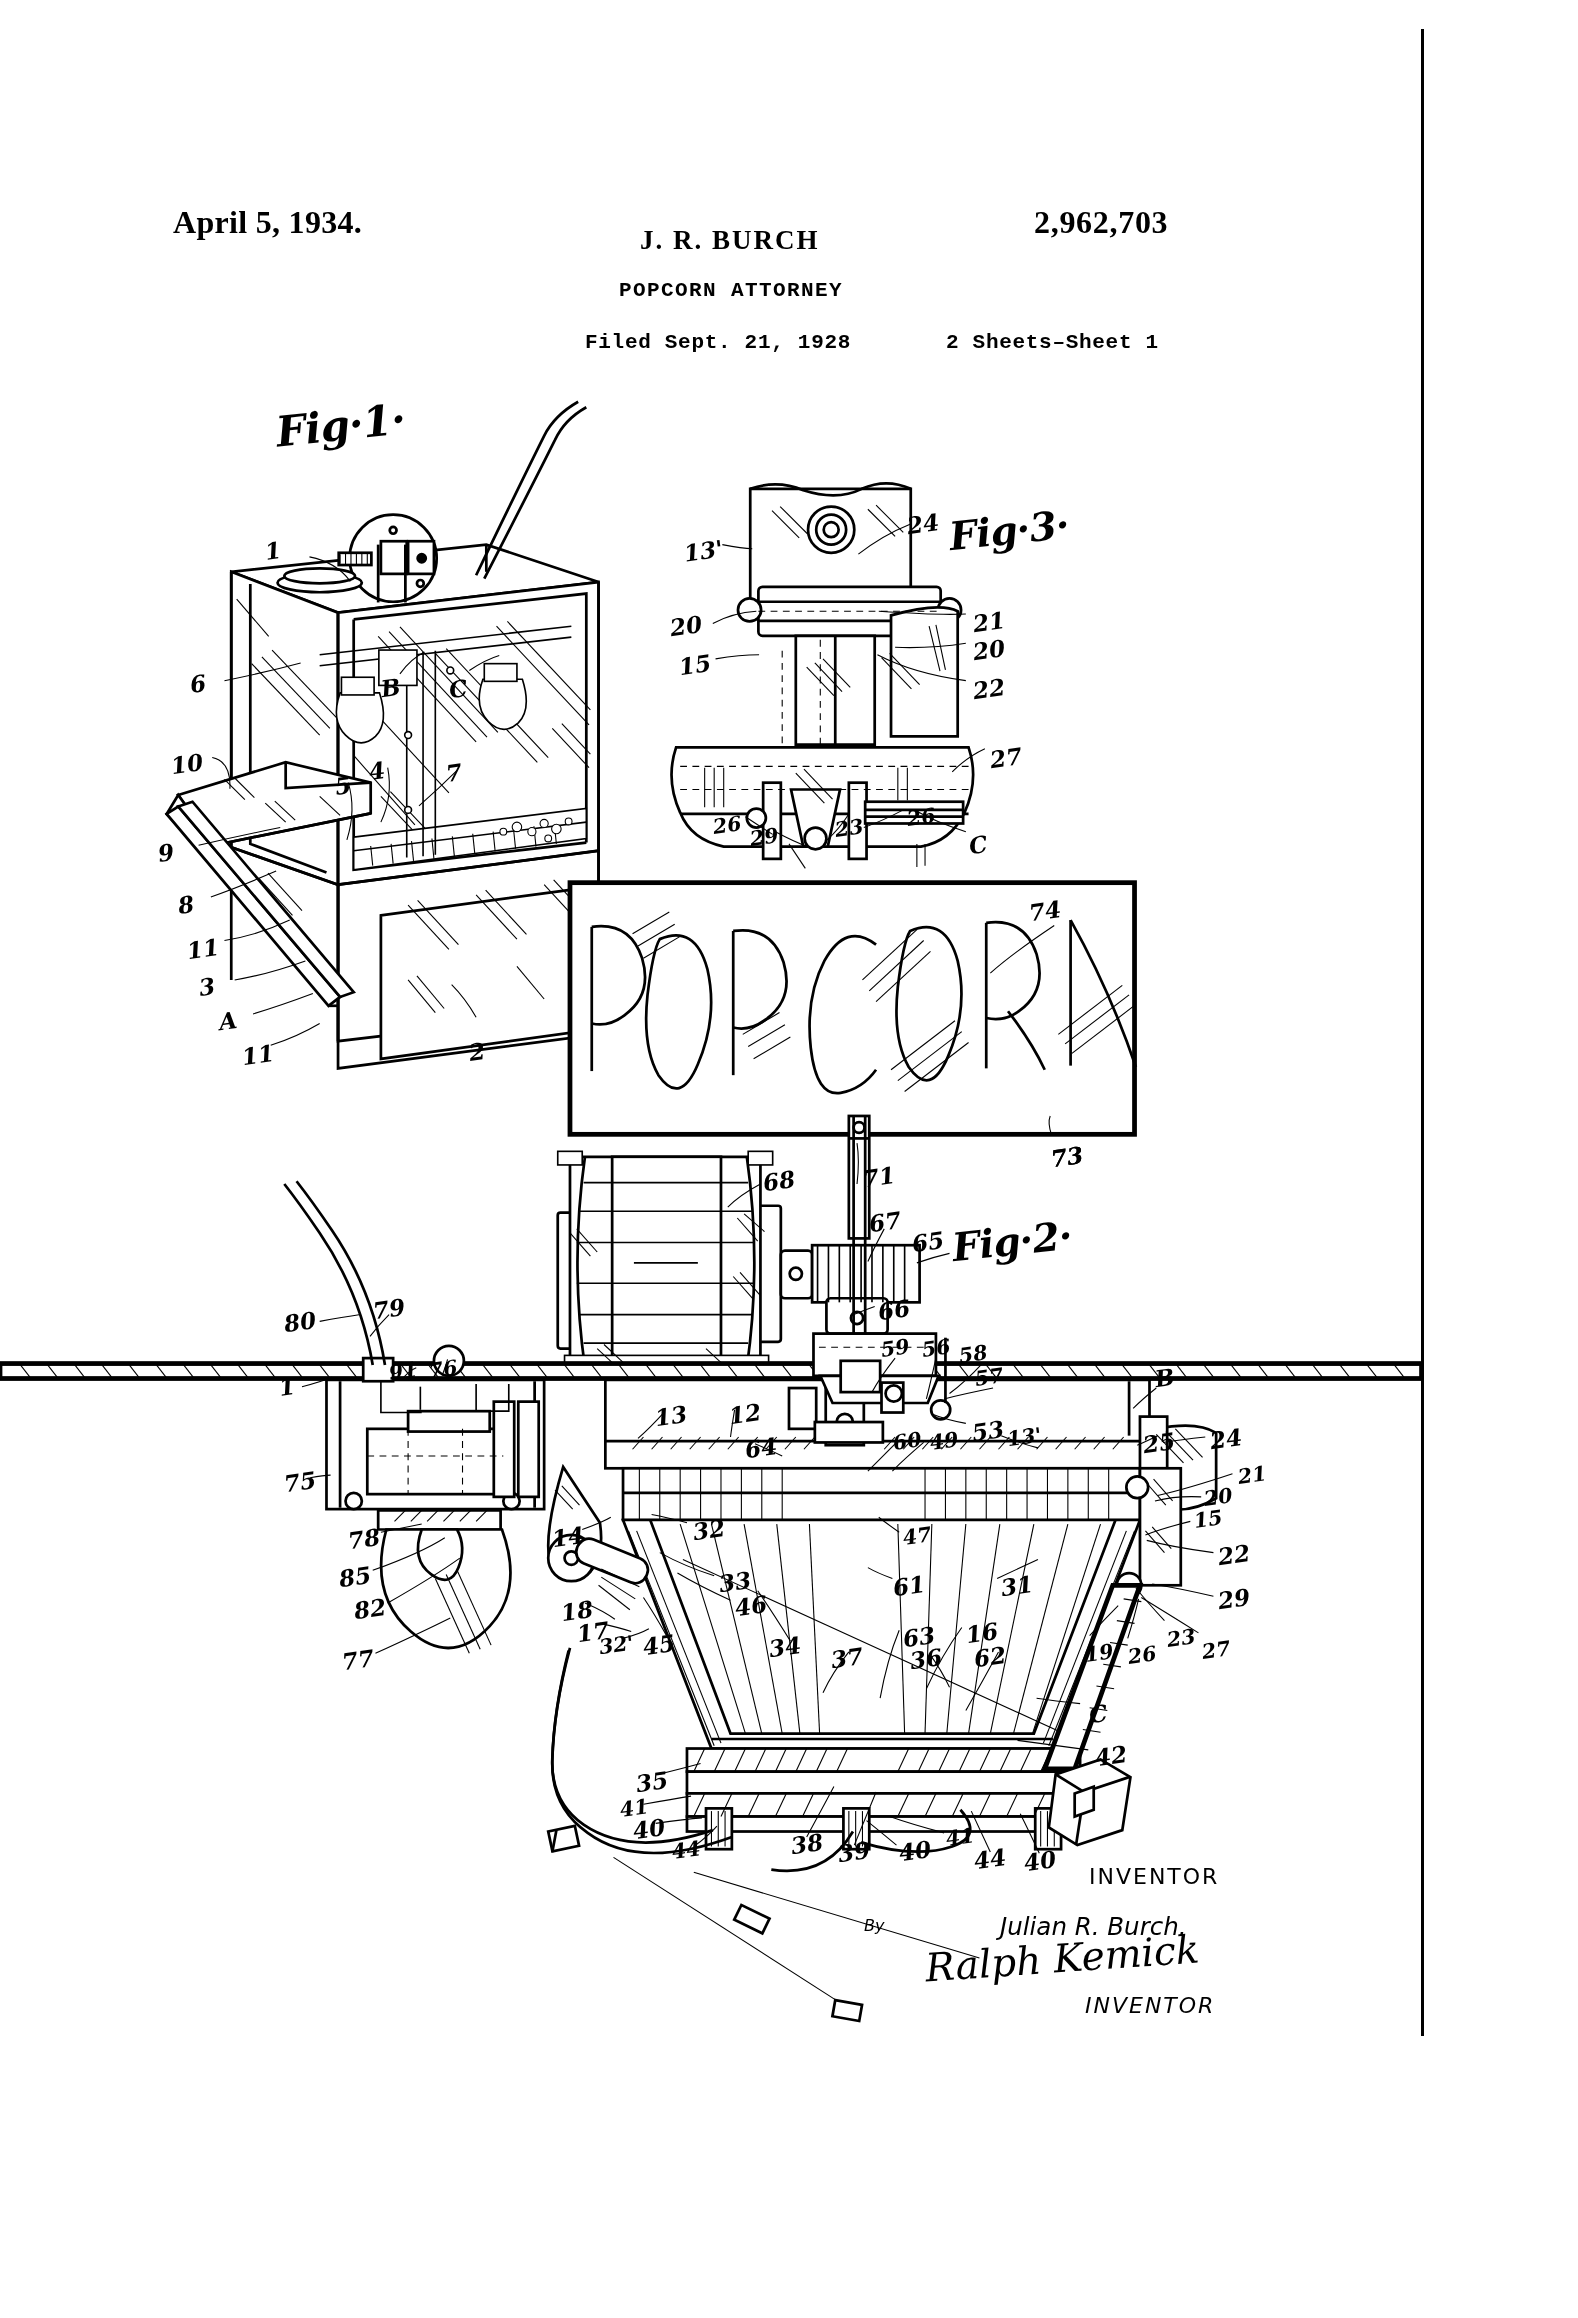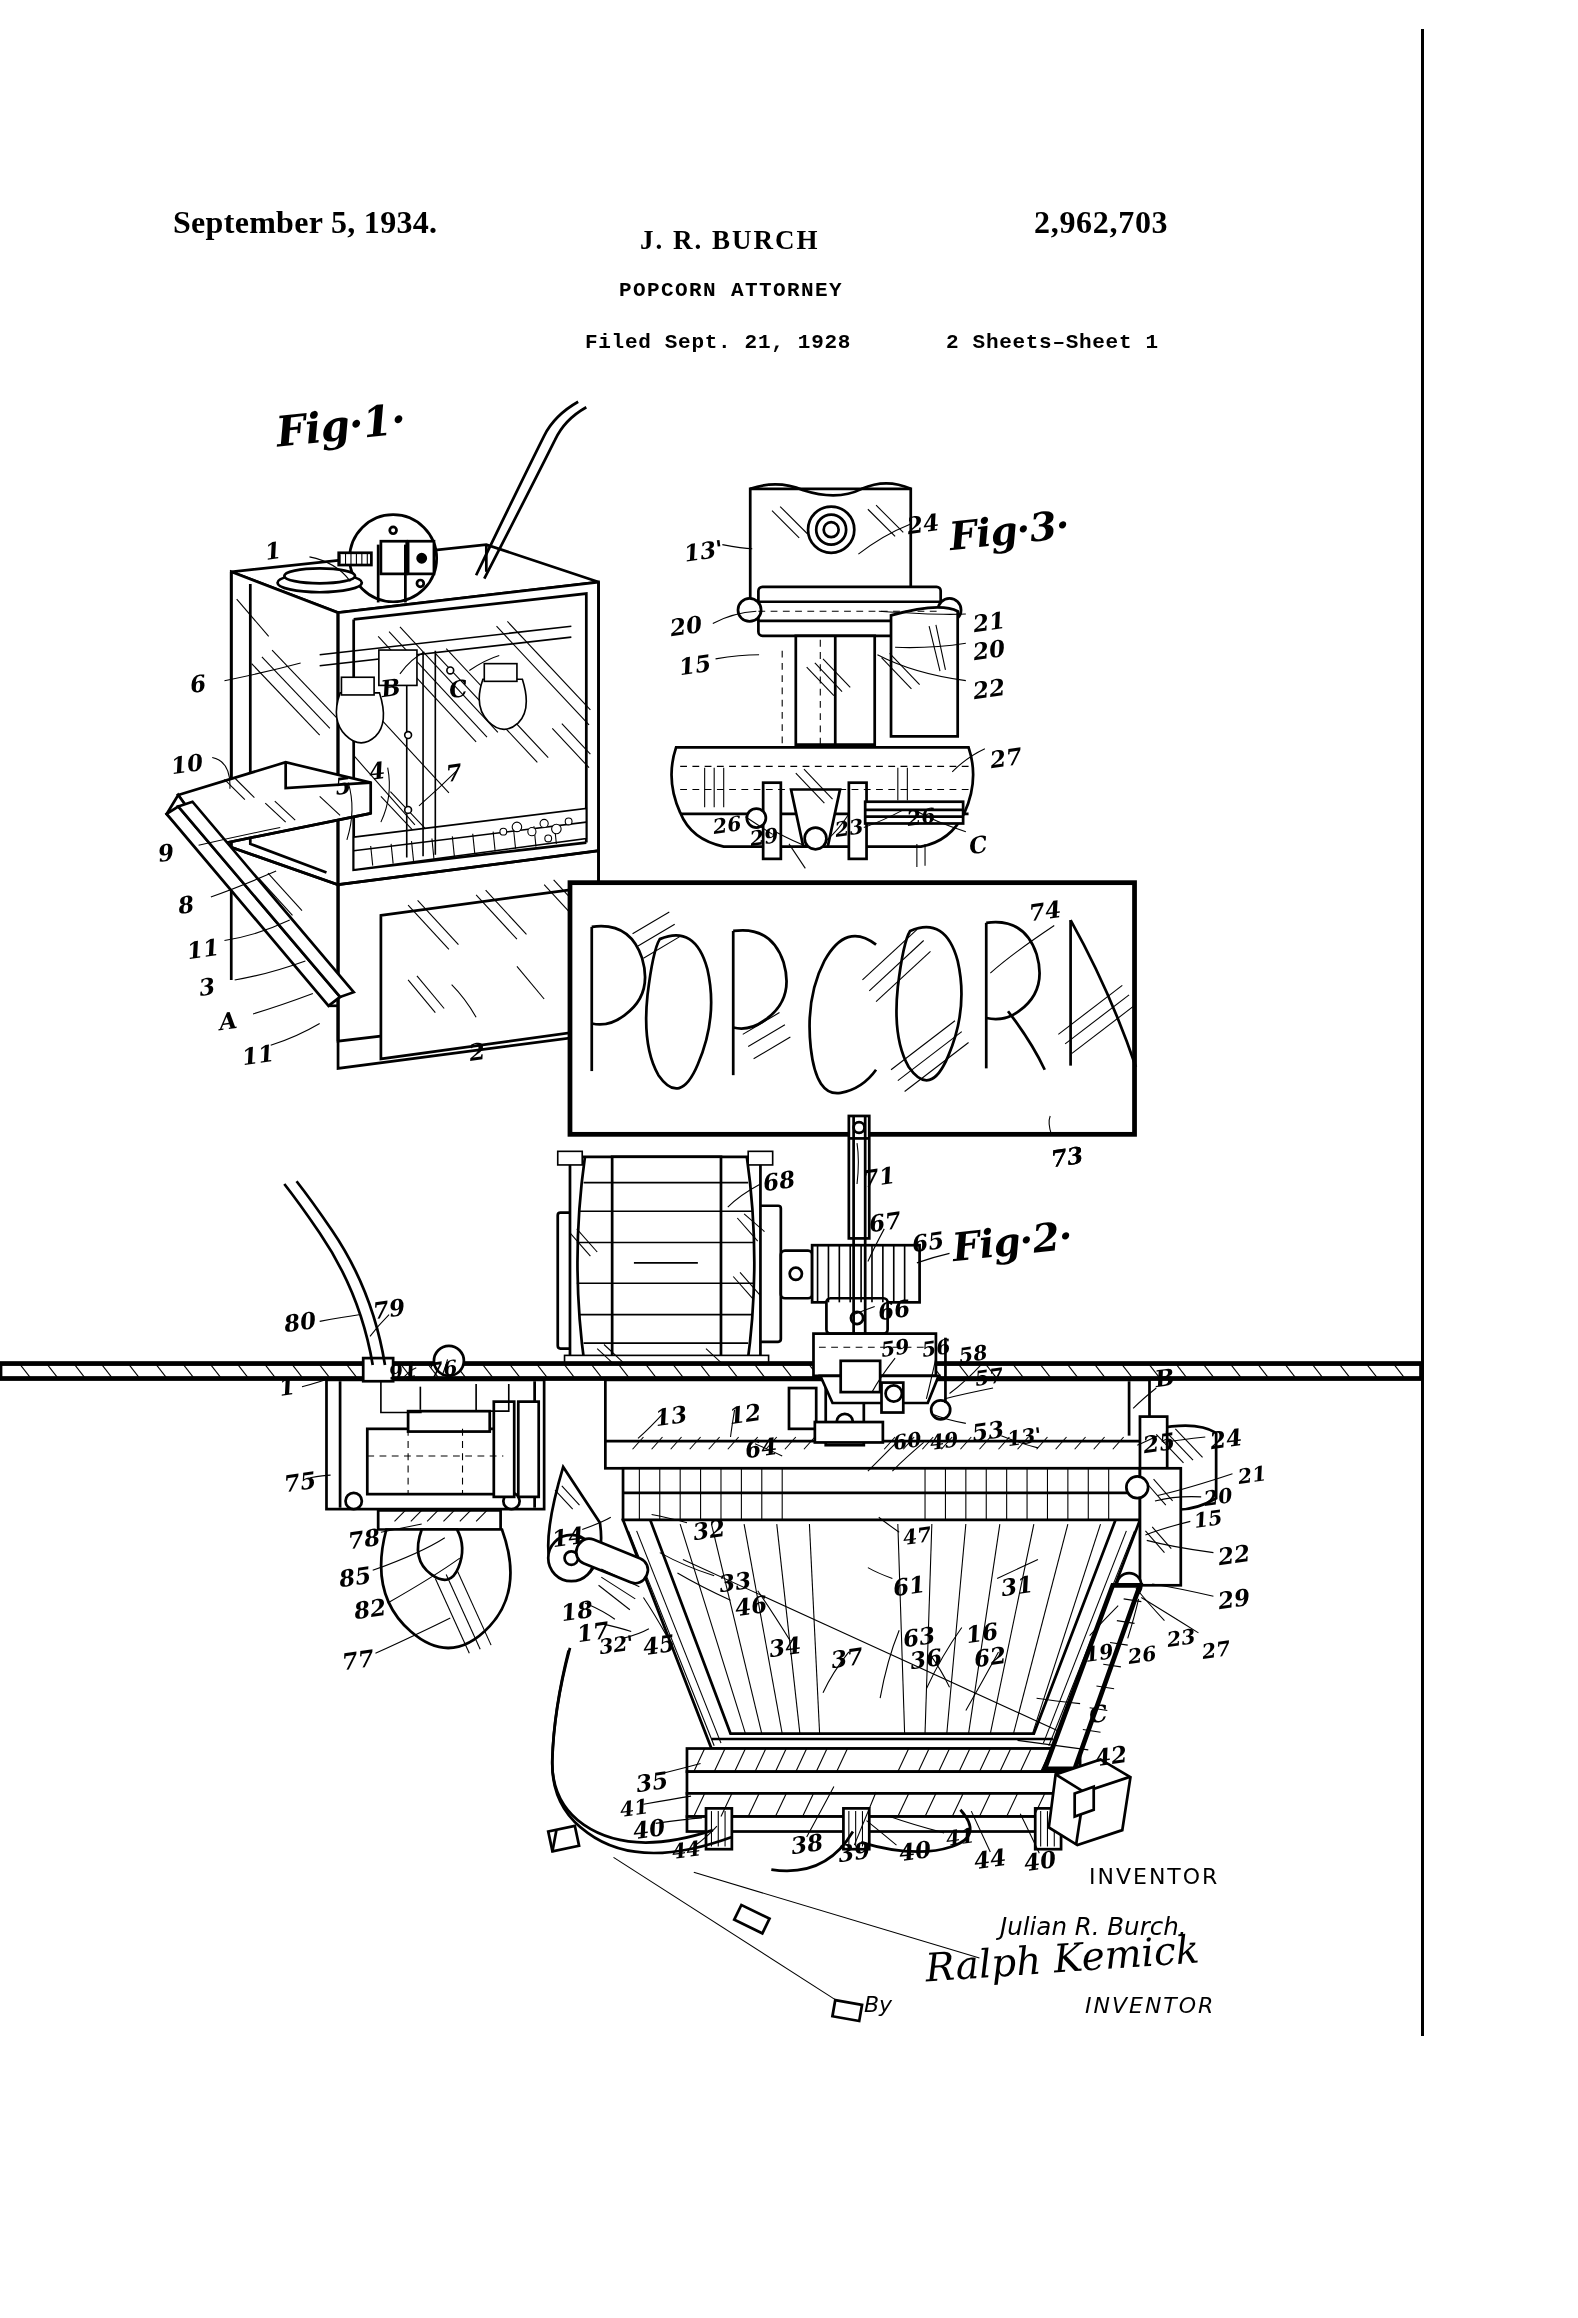--- a/index.html
+++ b/index.html
@@ -75,22 +75,22 @@
   .sig-inventor-lbl{
     position:absolute;left:1089px;top:1864px;
     font-family:"DejaVu Sans", sans-serif;font-size:22px;
     letter-spacing:2px;
   }
   .sig-name{
     position:absolute;left:1000px;top:1912px;
     font-family:"DejaVu Sans", sans-serif;font-size:24.5px;font-style:italic;
   }
   .sig-by{
-    position:absolute;left:864px;top:1992px;
-    font-family:"DejaVu Sans", sans-serif;font-size:22px;font-style:italic;
+    position:absolute;left:864px;top:1916px;
+    font-family:"DejaVu Sans", sans-serif;font-size:16px;font-style:italic;
   }
   .sig-attorney{
     position:absolute;left:1085px;top:1993px;
     font-family:"DejaVu Sans", sans-serif;font-size:22px;
     font-style:italic;letter-spacing:2px;
   }
   .sig-script{
     position:absolute;left:925px;top:1936px;
     font-family:"DejaVu Serif", serif;font-size:39px;
     font-style:italic;transform:rotate(-4deg);
@@ -104,21 +104,21 @@
   .hair{stroke-width:1.6;}
   .fillw{fill:#fff;}
   .fillk{fill:#000;}
   .dash{stroke-dasharray:10 8;}
 </style>
 </head>
 <body>
 
 <div id="page">
 
-  <div class="hdr-date">September 5, 1934.</div>
+  <div class="hdr-date">April 5, 1934.</div>
   <div class="hdr-inventor">J. R. BURCH</div>
   <div class="hdr-patno">2,962,703</div>
   <div class="hdr-title">POPCORN ATTORNEY</div>
   <div class="hdr-filed">Filed Sept. 21, 1928</div>
   <div class="hdr-sheets">2 Sheets–Sheet  1</div>
   <div class="margin-rule"></div>
 
   <div class="figtitle" id="fig1-title">Fig·1·</div>
 
   <svg id="svg-fig1" style="left:0;top:0;" width="1578" height="2319" viewBox="0 0 2320 3408">

